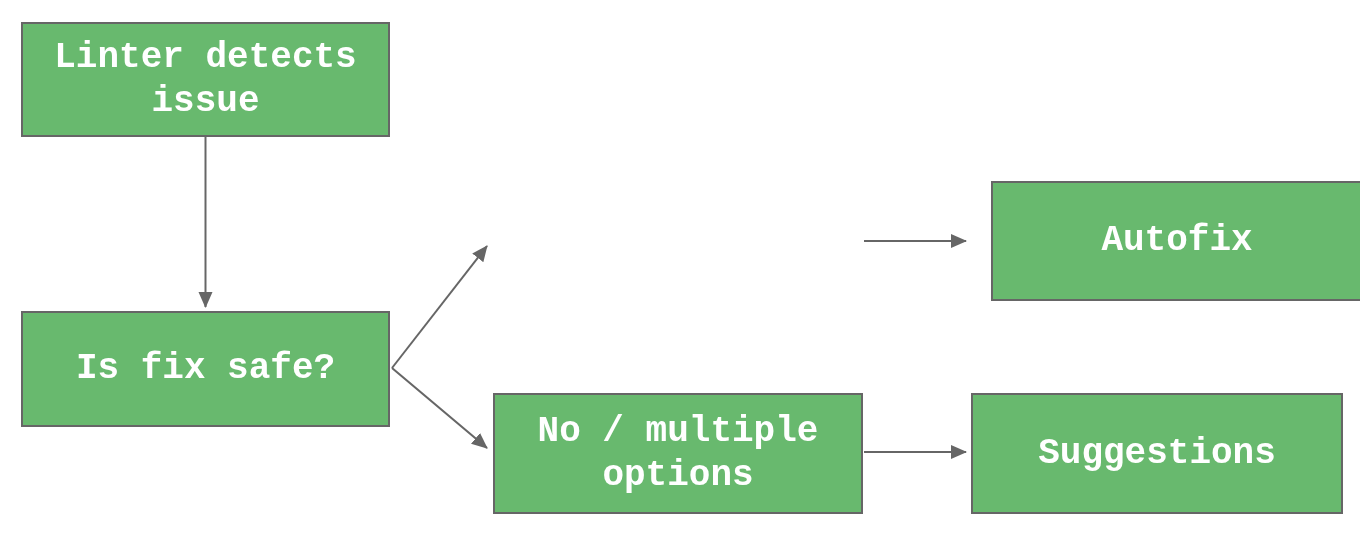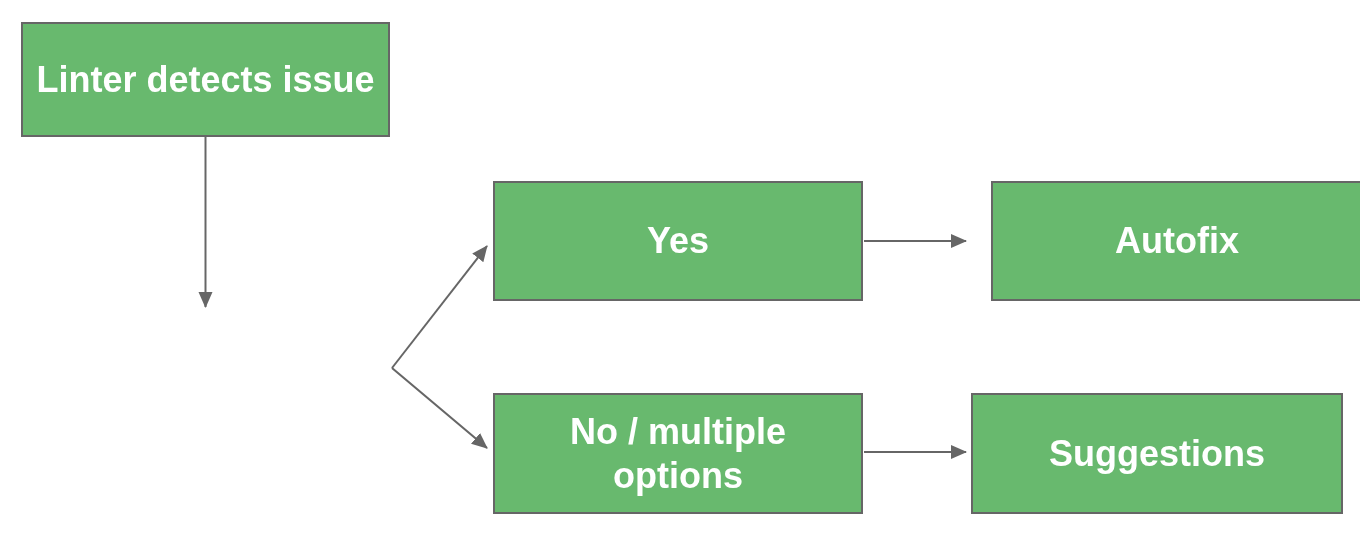--- a/index.html
+++ b/index.html
@@ -9,21 +9,21 @@
     --node-text: #ffffff;
     --background: #ffffff;
   }
   * { box-sizing: border-box; margin: 0; padding: 0; }
   html, body { background: var(--background); }
   .canvas {
     position: relative;
     width: 1360px;
     height: 533px;
     background: var(--background);
-    font-family: Liberation Sans, sans-serif;
+    font-family: Liberation Mono, monospace;
     overflow: hidden;
     padding-left: 40px;
   }
   .edges-layer {
     position: absolute;
     inset: 0;
     width: 1360px;
     height: 533px;
   }
   .edges-layer line { stroke: var(--arrow); stroke-width: 2; }
@@ -67,24 +67,24 @@
     <line x1="392" y1="368" x2="487" y2="246" marker-end="url(#arrowhead)"></line>
     <line x1="392" y1="368" x2="487" y2="448" marker-end="url(#arrowhead)"></line>
     <line x1="864" y1="241" x2="966" y2="241" marker-end="url(#arrowhead)"></line>
     <line x1="864" y1="452" x2="966" y2="452" marker-end="url(#arrowhead)"></line>
   </svg>
 
   <div class="node node-linter">
     <span class="label">Linter detects issue</span>
   </div>
 
+  <div class="node node-is-fix-safe">
+    <span class="label">Is fix safe?</span>
+  </div>
 
-  <div class="node node-yes">
-    <span class="label">Yes</span>
-  </div>
 
   <div class="node node-autofix">
     <span class="label">Autofix</span>
   </div>
 
   <div class="node node-suggestions">
     <span class="label">Suggestions</span>
   </div>
 
   <div class="node node-no-multiple">

